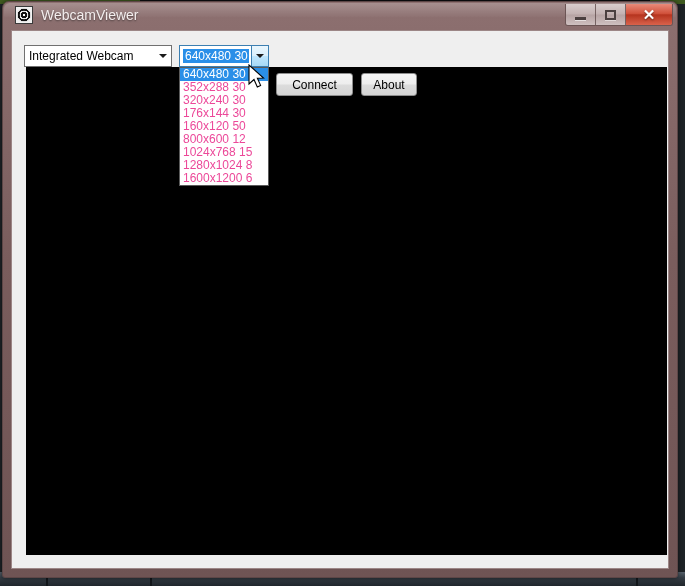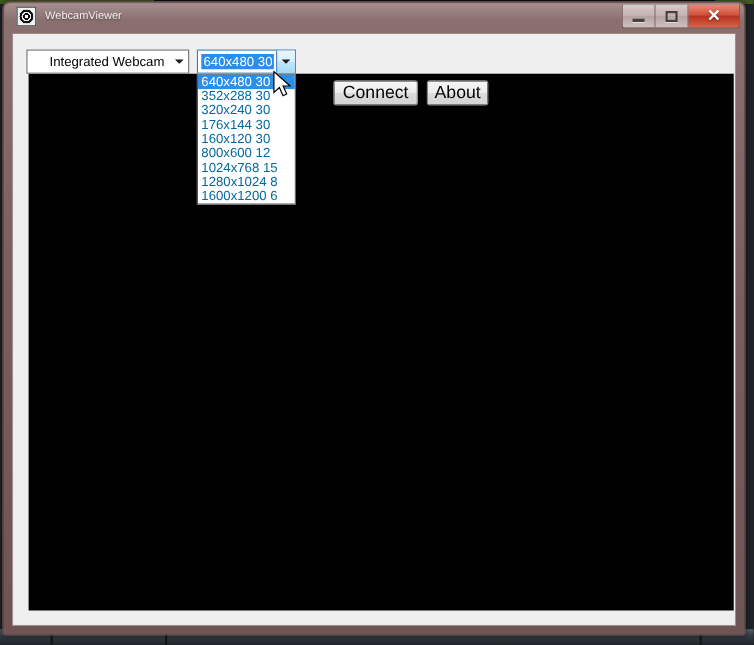--- a/index.html
+++ b/index.html
@@ -86,21 +86,21 @@
       #ffffff 0%, #ffffff 14%,
       #111111 16%, #111111 30%,
       #e8e8e8 32%, #e8e8e8 44%,
       #101010 46%, #101010 62%,
       #d8d8d8 64%, #d8d8d8 76%,
       #0c0c0c 78%, #0c0c0c 100%);
   }
   #window-title {
     position: absolute;
     left: 38px; top: 4px;
-    font-size: 10px;
+    font-size: 14px;
     color: #f4eeee;
     text-shadow: 0 1px 2px rgba(0,0,0,0.55), 0 0 4px rgba(255,255,255,0.25);
     line-height: 18px;
     white-space: nowrap;
   }
 
   
   #winbtns {
     position: absolute;
     right: 4px; top: 2px;
@@ -170,21 +170,21 @@
     height: 22px;
     background: #ffffff;
     border: 1px solid #707070;
     box-sizing: border-box;
     display: flex;
     align-items: center;
     cursor: default;
   }
   .combo .combo-text {
     flex: 1;
-    padding-left: 20px;
+    padding-left: 4px;
     font-size: 12px;
     color: #000000;
     white-space: nowrap;
     overflow: hidden;
     line-height: 14px;
   }
   .combo .combo-arrowbox {
     width: 17px;
     height: 20px;
     display: flex;
@@ -238,21 +238,21 @@
     background: #ffffff;
     border: 1px solid #5a5a5a;
     box-sizing: border-box;
     padding: 0;
     z-index: 40;
   }
   .res-item {
     height: 13px;
     line-height: 13px;
     font-size: 12px;
-    color: #0369a1;
+    color: #ec4899;
     padding-left: 3px;
     white-space: nowrap;
     cursor: default;
     font-family: "Liberation Sans", sans-serif;
   }
   .res-item.selected {
     background: #2a8fe8;
     color: #ffffff;
   }
 
@@ -260,25 +260,24 @@
   .pushbtn {
     position: absolute;
     height: 23px;
     background: linear-gradient(180deg, #f5f5f5 0%, #ededed 48%, #dcdcdc 52%, #d4d4d4 100%);
     border: 1px solid #8d8d8d;
     border-radius: 3px;
     box-sizing: border-box;
     display: flex;
     align-items: center;
     justify-content: center;
-    font-size: 16px;
+    font-size: 12px;
     color: #000000;
     cursor: default;
     line-height: 14px;
-    margin-left: 27px;
   }
   #btn-connect { left: 264px; top: 42px; width: 77px; }
   #btn-about   { left: 349px; top: 42px; width: 56px; }
 
   
   #video-panel {
     position: absolute;
     left: 14px;
     top: 36px;
     width: 641px;
@@ -349,21 +348,21 @@
         <span class="combo-arrowbox">
           <span class="arrow-down"></span>
         </span>
       </div>
 
       <div id="res-list">
           <div class="res-item selected">640x480 30</div>
           <div class="res-item">352x288 30</div>
           <div class="res-item">320x240 30</div>
           <div class="res-item">176x144 30</div>
-          <div class="res-item">160x120 30</div>
+          <div class="res-item">160x120 50</div>
           <div class="res-item">800x600 12</div>
           <div class="res-item">1024x768 15</div>
           <div class="res-item">1280x1024 8</div>
           <div class="res-item">1600x1200 6</div>
         </div>
 
       <div class="pushbtn" id="btn-connect">Connect</div>
 
       <div class="pushbtn" id="btn-about">About</div>
 

